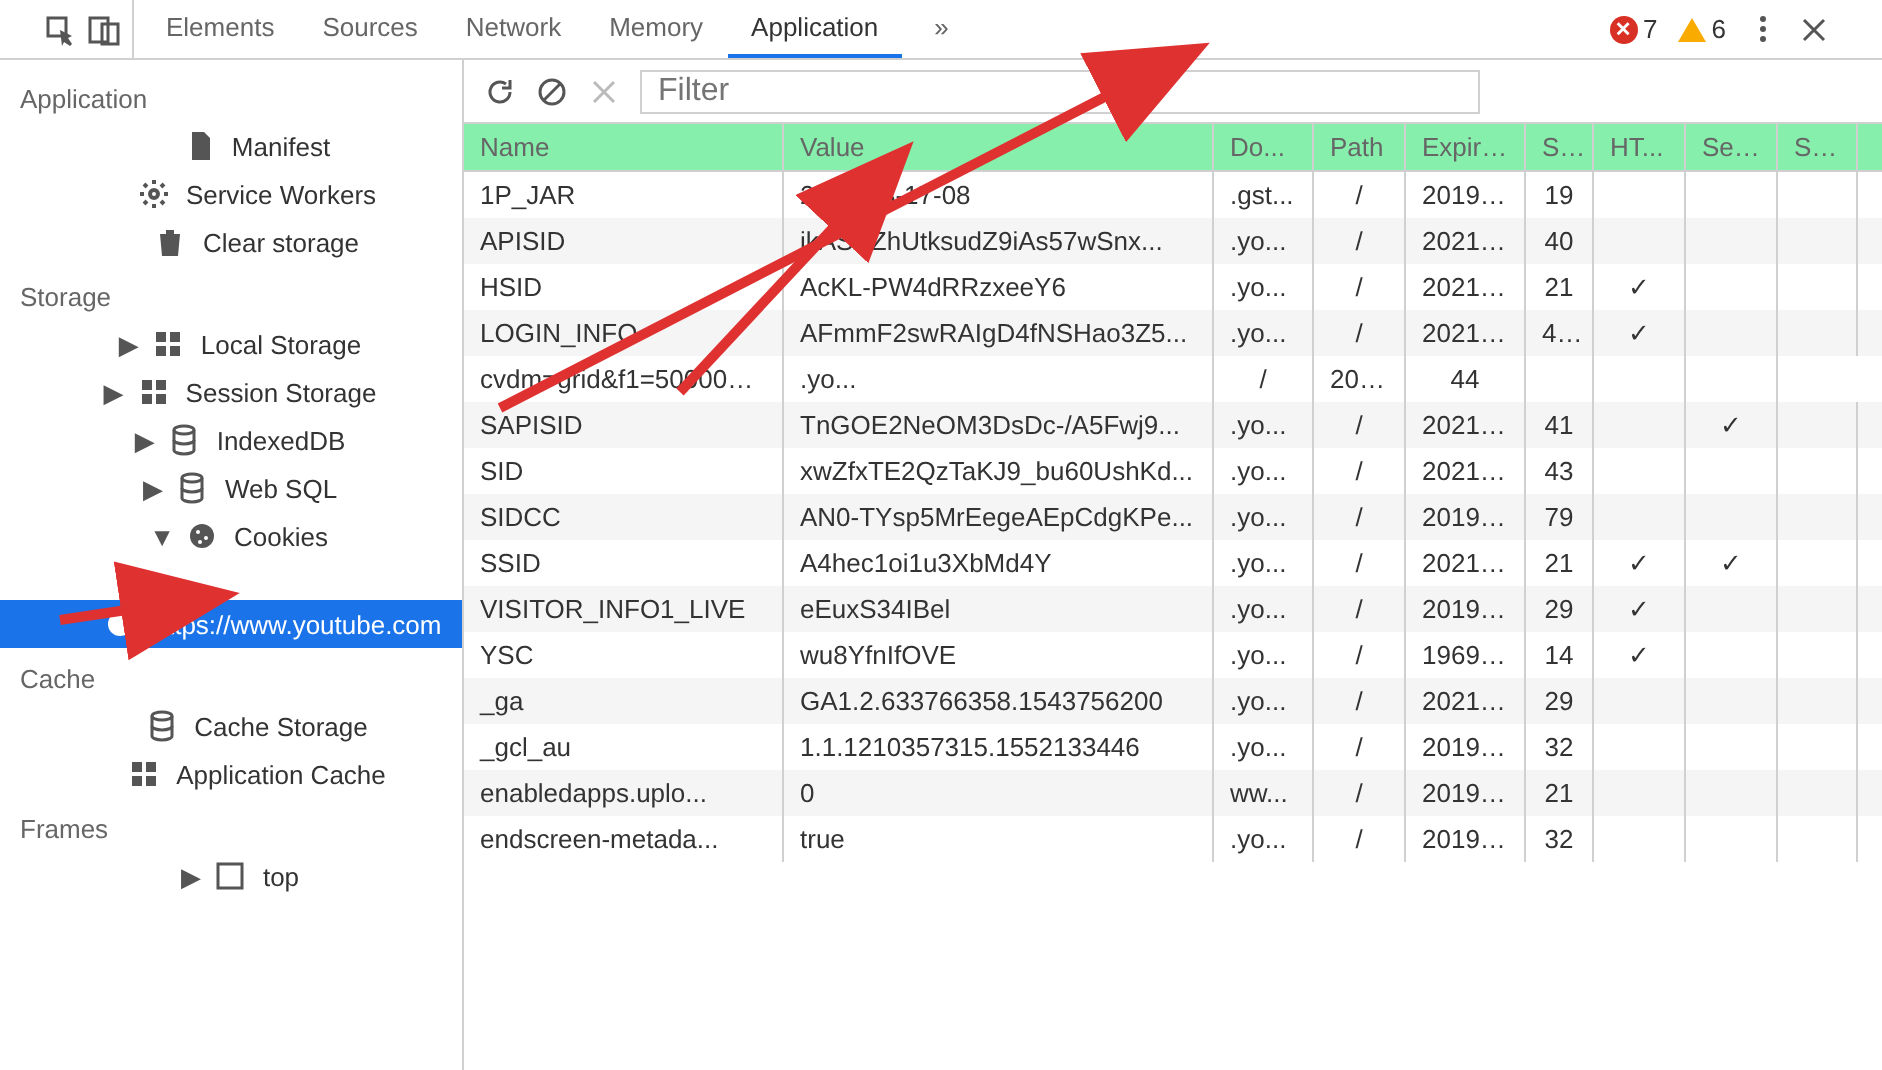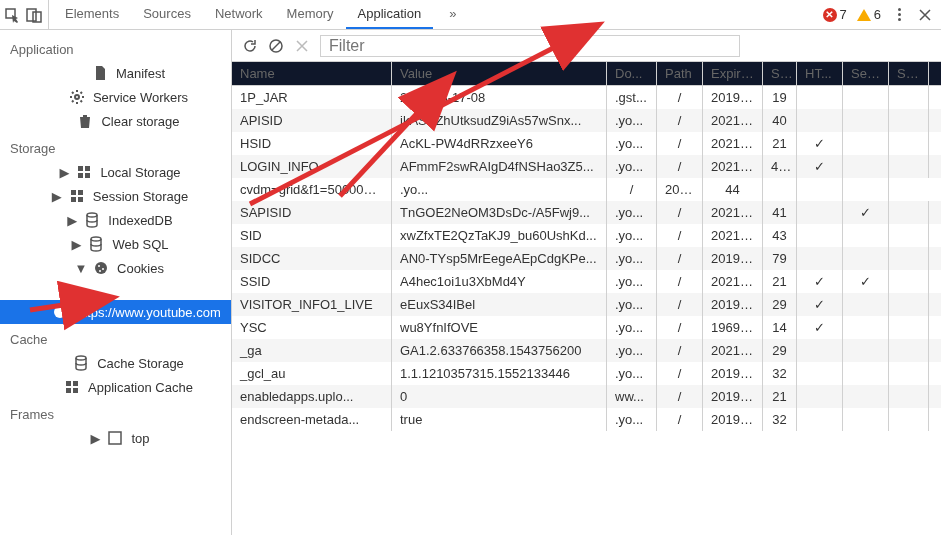--- a/index.html
+++ b/index.html
@@ -22,21 +22,21 @@
     background: #fff;
     position: relative;
     overflow: hidden;
   }
   
   .tabstrip {
     display: flex;
     align-items: center;
     height: 30px;
     border-bottom: 1px solid var(--border);
-    padding: 0 4px;
+    padding: 0 22px;
     gap: 4px;
   }
   .tab-icons-left {
     display:flex; align-items:center; gap:6px; padding-right:6px;
     border-right:1px solid var(--border); height:100%;
   }
   .tab {
     padding: 0 12px;
     height: 100%;
     display: flex;
@@ -87,21 +87,21 @@
     flex:1; max-width:420px; height:22px; border:1px solid var(--border);
     padding:2px 8px; color:#555; font-size:16px;
   }
   .table {
     flex:1; overflow:auto;
   }
   .thead, .trow {
     display:grid;
     grid-template-columns: 160px 215px 50px 46px 60px 34px 46px 46px 40px;
   }
-  .thead { border-bottom:1px solid var(--border); background:#0f172a; position:sticky; top:0;}
+  .thead { border-bottom:1px solid var(--border); background:#86efac; position:sticky; top:0;}
   .th, .td {
     padding:4px 8px; border-right:1px solid var(--border);
     white-space:nowrap; overflow:hidden; text-overflow:ellipsis;
   }
   .th { color:var(--muted); cursor:pointer; }
   .trow:nth-child(even) { background: var(--row-alt);}
   .td.center { text-align:center;}
   
   .arrow-svg { position:absolute; top:0; left:0; width:941px; height:535px; pointer-events:none;}
 </style>

